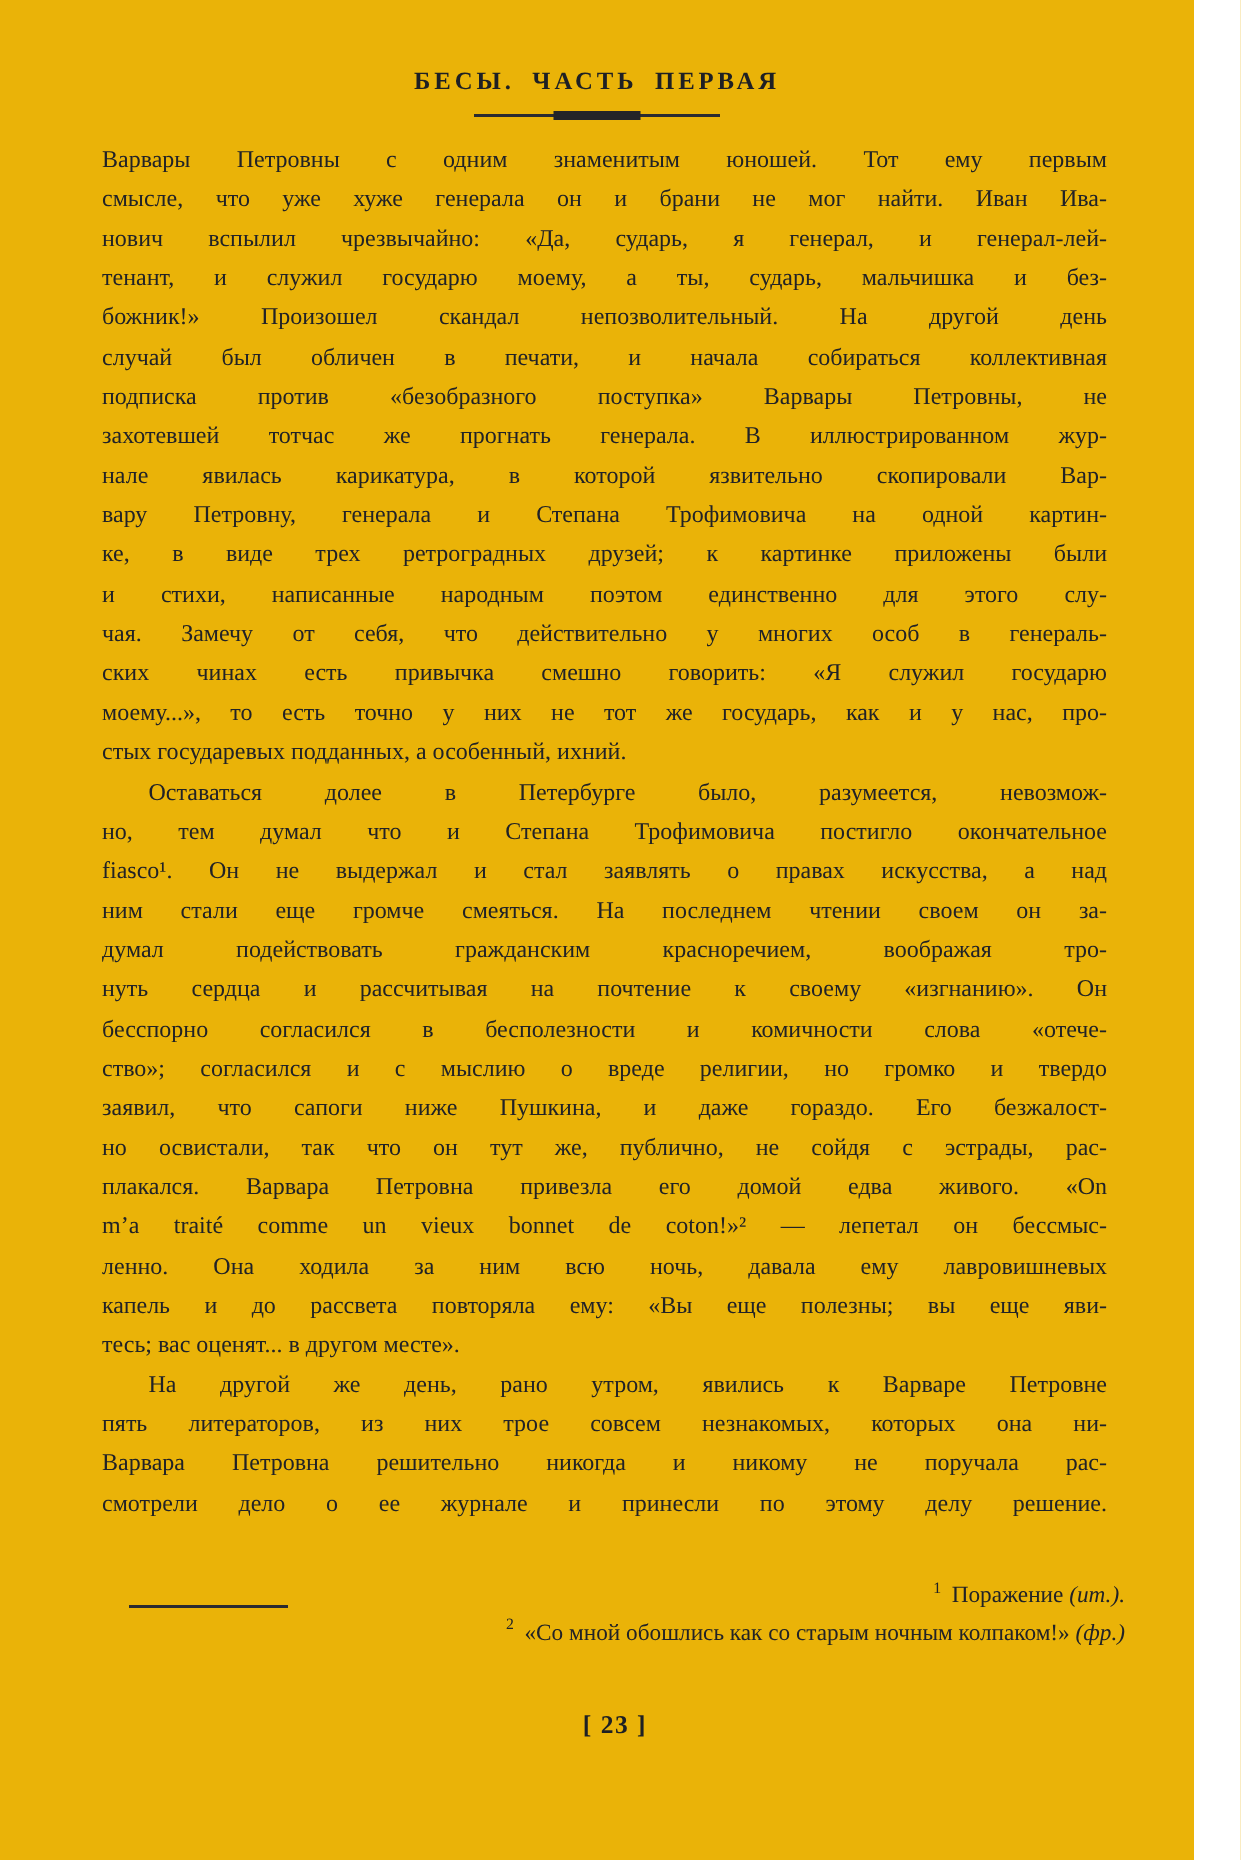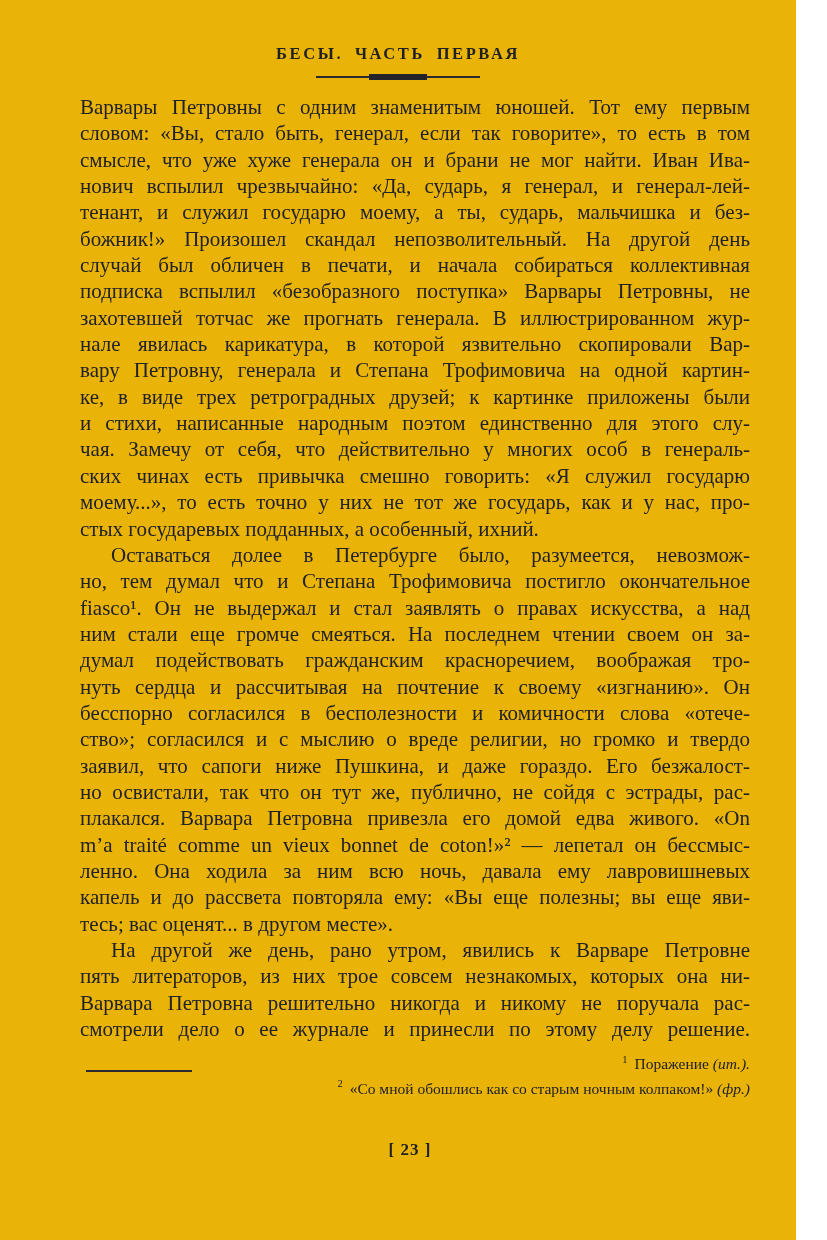--- a/index.html
+++ b/index.html
@@ -29,22 +29,22 @@
     position:absolute;top:2px;left:0;right:0;height:2px;
     background:#2a2b30;
   }
   .divider .thick{
     position:absolute;top:0;left:50%;
     transform:translateX(-50%);
     width:58px;height:5.5px;
     background:#232428;
   }
   .text-column{
-    position:absolute;left:80px;top:94px;width:670px;
-    font-size:21px;
+    position:absolute;left:68px;top:94px;width:670px;
+    font-size:16px;
     line-height:26.35px;
   }
   .line{
     text-align:justify;
     text-align-last:justify;
   }
   .line.flush{text-align-last:left;}
   .line.indent{text-indent:31px;}
   .footnote-rule{
     position:absolute;left:86px;top:1070px;
@@ -81,27 +81,26 @@
 
   <div class="running-head">БЕСЫ. ЧАСТЬ ПЕРВАЯ</div>
 
   <div class="divider">
     <span class="thin"></span>
     <span class="thick"></span>
   </div>
 
   <div class="text-column">
       <div class="line">Варвары Петровны с одним знаменитым юношей. Тот ему первым</div>
-      <div class="line">словом: «Вы, стало быть, генерал, если так говорите», то есть в том</div>
       <div class="line">смысле, что уже хуже генерала он и брани не мог найти. Иван Ива-</div>
       <div class="line">нович вспылил чрезвычайно: «Да, сударь, я генерал, и генерал-лей-</div>
       <div class="line">тенант, и служил государю моему, а ты, сударь, мальчишка и без-</div>
       <div class="line">божник!» Произошел скандал непозволительный. На другой день</div>
       <div class="line">случай был обличен в печати, и начала собираться коллективная</div>
-      <div class="line">подписка вспылил «безобразного поступка» Варвары Петровны, не</div>
+      <div class="line">подписка против «безобразного поступка» Варвары Петровны, не</div>
       <div class="line">захотевшей тотчас же прогнать генерала. В иллюстрированном жур-</div>
       <div class="line">нале явилась карикатура, в которой язвительно скопировали Вар-</div>
       <div class="line">вару Петровну, генерала и Степана Трофимовича на одной картин-</div>
       <div class="line">ке, в виде трех ретроградных друзей; к картинке приложены были</div>
       <div class="line">и стихи, написанные народным поэтом единственно для этого слу-</div>
       <div class="line">чая. Замечу от себя, что действительно у многих особ в генераль-</div>
       <div class="line">ских чинах есть привычка смешно говорить: «Я служил государю</div>
       <div class="line">моему...», то есть точно у них не тот же государь, как и у нас, про-</div>
       <div class="line flush">стых государевых подданных, а особенный, ихний.</div>
       <div class="line indent">Оставаться долее в Петербурге было, разумеется, невозмож-</div>

